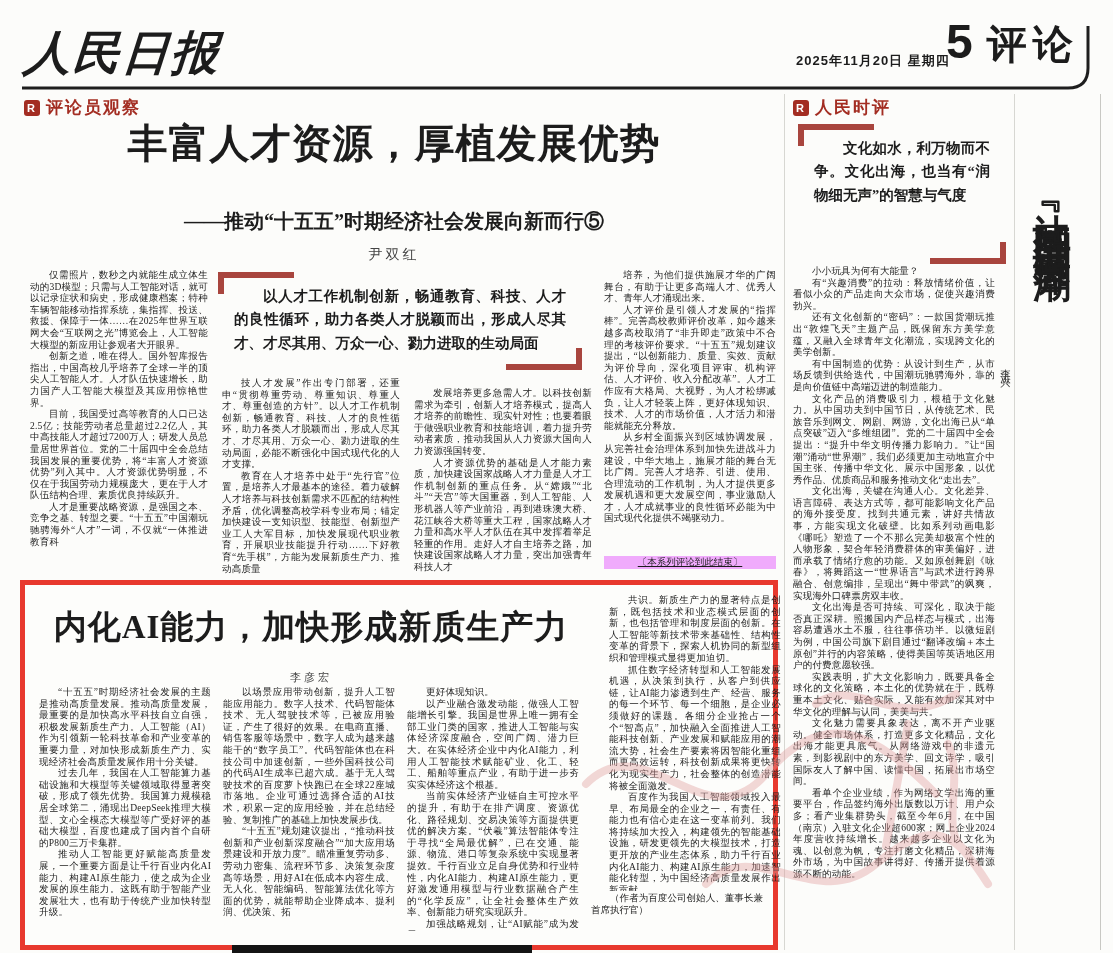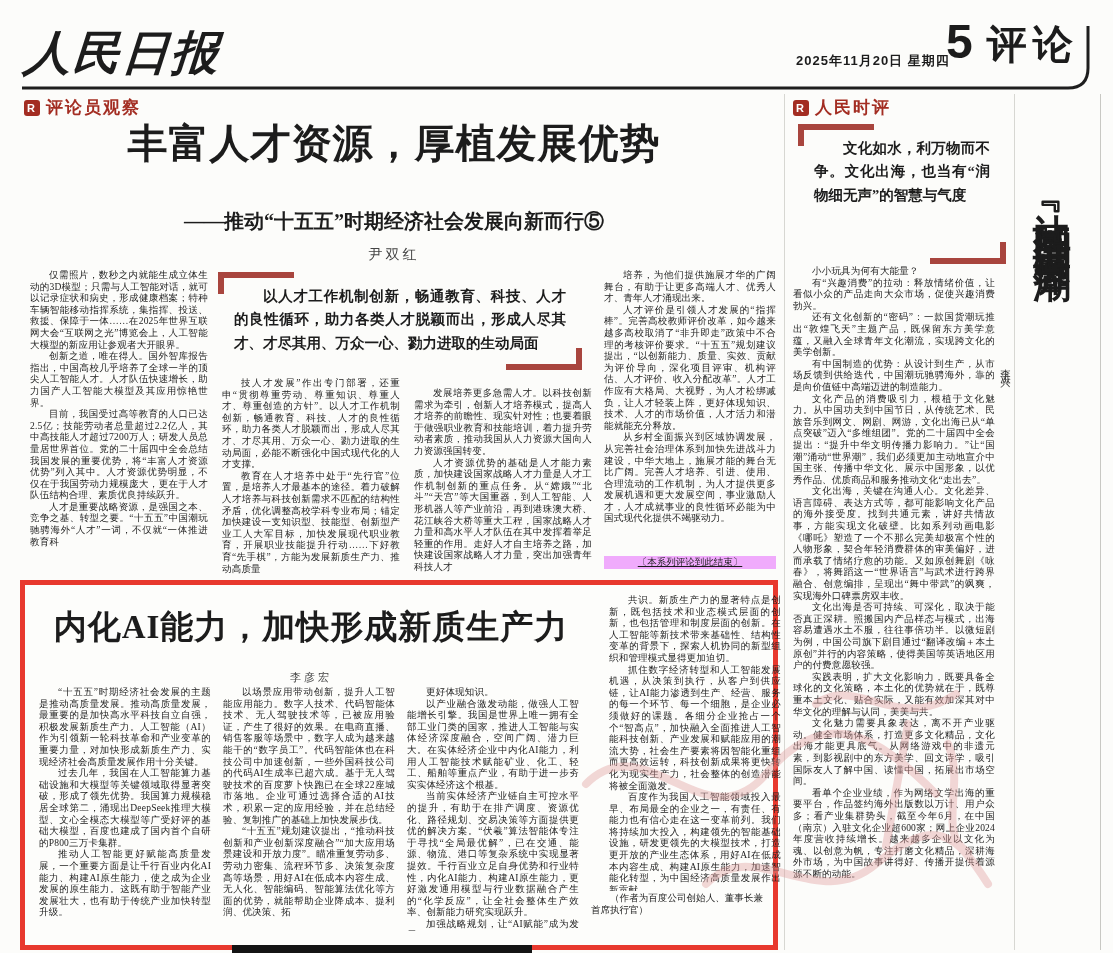--- a/index.html
+++ b/index.html
@@ -116,21 +116,21 @@
       </div>
     <div class="abs body-col" style="left:382px;top:102px;width:172px;height:244px;">
         <p>更好体现知识。</p>
         <p>以产业融合激发动能，做强人工智能增长引擎。我国是世界上唯一拥有全部工业门类的国家，推进人工智能与实体经济深度融合，空间广阔、潜力巨大。在实体经济企业中内化AI能力，利用人工智能技术赋能矿业、化工、轻工、船舶等重点产业，有助于进一步夯实实体经济这个根基。</p>
         <p>当前实体经济产业链自主可控水平的提升，有助于在排产调度、资源优化、路径规划、交易决策等方面提供更优的解决方案。“伏羲”算法智能体专注于寻找“全局最优解”，已在交通、能源、物流、港口等复杂系统中实现显著提效。千行百业立足自身优势和行业特性，内化AI能力、构建AI原生能力，更好激发通用模型与行业数据融合产生的“化学反应”，让全社会整体生产效率、创新能力研究实现跃升。</p>
         <p>加强战略规划，让“AI赋能”成为发展</p>
       </div>
     <div class="abs body-col" style="left:584px;top:10px;width:172px;height:296px;">
         <p>共识。新质生产力的显著特点是创新，既包括技术和业态模式层面的创新，也包括管理和制度层面的创新。在人工智能等新技术带来基础性、结构性变革的背景下，探索人机协同的新型组织和管理模式显得更加迫切。</p>
         <p>抓住数字经济转型和人工智能发展机遇，从决策到执行，从客户到供应链，让AI能力渗透到生产、经营、服务的每一个环节、每一个细胞，是企业必须做好的课题。各细分企业抢占一个个“智高点”，加快融入全面推进人工智能科技创新、产业发展和赋能应用的潮流大势，社会生产要素将因智能化重组而更高效运转，科技创新成果将更快转化为现实生产力，社会整体的创造潜能将被全面激发。</p>
-        <p>百度作为我国人工智能领域投入最早、布局最全的企业之一，有责任、有能力也有信心走在这一变革前列。我们将持续加大投入，构建领先的智能基础设施，研发更领先的大模型技术，打造更开放的产业生态体系，用好AI在低成本内容生成、构建AI原生能力，加速智能化转型，为中国经济高质量发展作出新贡献。</p>
+        <p>百度作为我国人工智能领域投入最早、布局最全的企业之一，有责任、有能力也有信心走在这一变革前列。我们将持续加大投入，构建领先的智能基础设施，研发更领先的大模型技术，打造更开放的产业生态体系，助力千行百业内化AI能力、构建AI原生能力，加速智能化转型，为中国经济高质量发展作出新贡献。</p>
       </div>
     <div class="abs ai-signature">（作者为百度公司创始人、董事长兼首席执行官）</div>
   </div>
 
   <div class="abs col-label" style="left:793px;top:96px;">
     <span class="label-logo">R</span>
     <span>人民时评</span>
   </div>
   <div class="abs corner-box pull-quote-times">文化如水，利万物而不争。文化出海，也当有“润物细无声”的智慧与气度</div>
   <div class="abs times-author">李洪兴</div>

